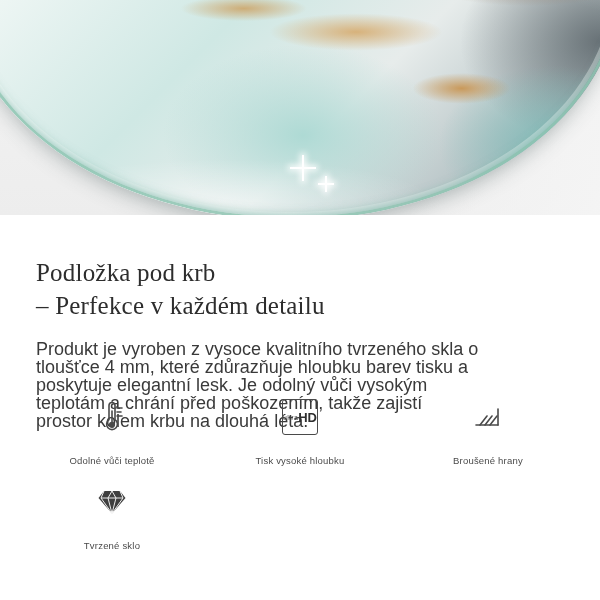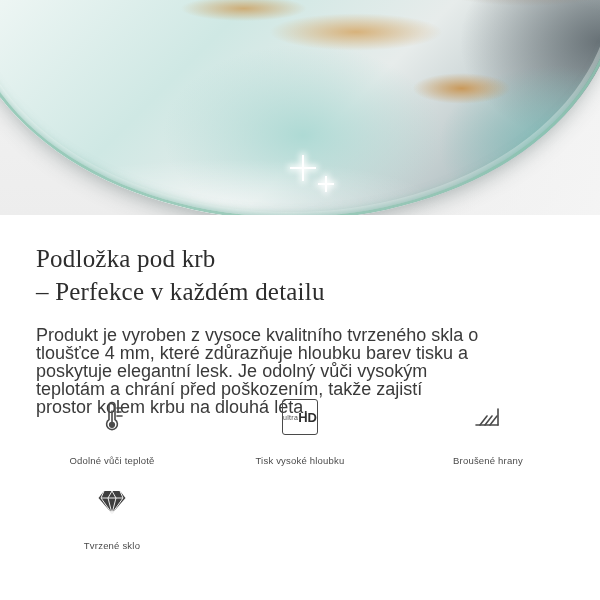--- a/index.html
+++ b/index.html
@@ -105,21 +105,21 @@
   }
   .sparkle.s1 { left: 290px; top: 155px; }
   .sparkle.s2 { left: 318px; top: 176px; width: 16px; height: 16px; }
   .sparkle.s2::before { width: 16px; }
   .sparkle.s2::after { height: 16px; }
 
   
   .content {
     position: absolute;
     left: 0;
-    top: 208px;
+    top: 222px;
     width: 518px;
     padding: 12px 36px;
     box-sizing: border-box;
   }
   .headline {
     font-family: "Liberation Serif", serif;
     font-size: 25px;
     line-height: 33px;
     color: #2d2d2d;
     font-weight: 400;

